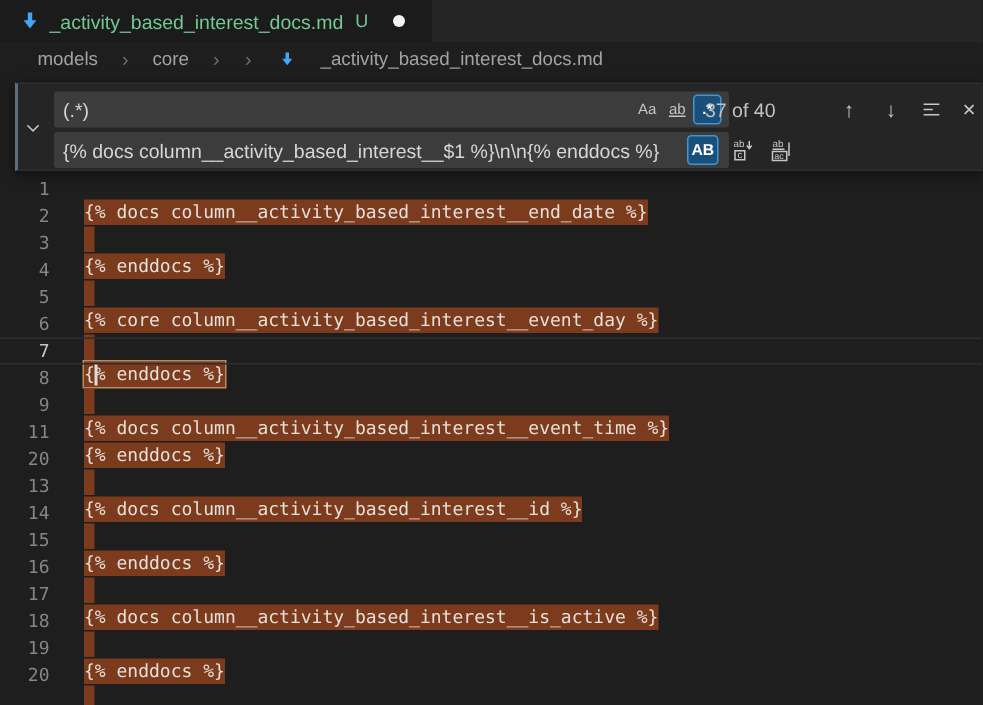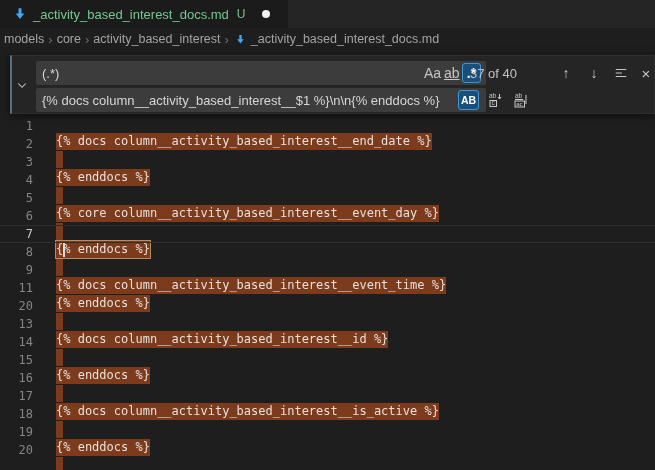--- a/index.html
+++ b/index.html
@@ -24,22 +24,22 @@
   }
   .tab-title { color:#73c991; font-size:13px; white-space:nowrap; }
   .tab-git { color:#73c991; font-size:12px; margin-left:2px; }
   .tab-dot {
     width:8px; height:8px; border-radius:50%; background:#f2f2f2; margin-left:10px;
   }
 
   
   .breadcrumb {
     position:absolute; top:28px; left:0; right:0; height:22px;
-    display:flex; align-items:center; gap:3px;
-    padding-left:4px;
+    display:flex; align-items:center; gap:15px;
+    padding-left:25px;
     font-size:12.5px; color:#a3a3a3; background:#1e1e1e;
     white-space:nowrap;
   }
   .crumb-sep { color:#6f6f6f; font-size:13px; margin:0 1px; }
   .breadcrumb .mini-icon { margin:0 2px; }
 
   
   .find-widget {
     position:absolute; top:55px; left:10px; right:0; height:59px;
     background:#252526;
@@ -55,21 +55,21 @@
     position:absolute; left:24px; height:24px;
     background:#3c3c3c; border:none; outline:none; border-radius:2px;
     color:#d6d6d6; font-size:13px; font-family:"Liberation Sans",sans-serif;
     padding:0 6px;
   }
   .find-input   { top:5px;  width:450px; padding-right:74px; }
   .replace-input{ top:32px; width:450px; padding-right:42px; }
   .fw-opt {
     position:absolute; height:20px; min-width:19px;
     display:flex; align-items:center; justify-content:center;
-    font-size:14px; color:#c5c5c5; border-radius:3px; cursor:pointer;
+    font-size:10px; color:#c5c5c5; border-radius:3px; cursor:pointer;
     padding:0 2px;
   }
   .fw-opt.active {
     background:#1a4f79; border:1px solid #3d96d6; color:#ffffff;
   }
   .opt-case  { top:7px; left:410px; }
   .opt-word  { top:7px; left:430px; text-decoration:underline; }
   .opt-regex { top:7px; left:450px; font-weight:bold; }
   .opt-preserve { top:34px; left:446px; font-size:10.5px; font-weight:bold; }
   .fw-count {
@@ -140,21 +140,20 @@
     <span class="tab-git">U</span>
     <span class="tab-dot"></span>
   </div>
 </div>
 
 <div class="breadcrumb">
   <span>models</span>
   <span class="crumb-sep">›</span>
   <span>core</span>
   <span class="crumb-sep">›</span>
-  <span>activity_based_interest</span>
   <span class="crumb-sep">›</span>
   <span class="mini-icon">
     <svg width="11" height="11" viewBox="0 0 16 16">
       <path d="M6.3 1.5h3.4v6h3.2L8 13.8 3.1 7.5h3.2z" fill="#42a5f5"></path>
     </svg>
   </span>
   <span>_activity_based_interest_docs.md</span>
 </div>
 
 <div class="find-widget">

